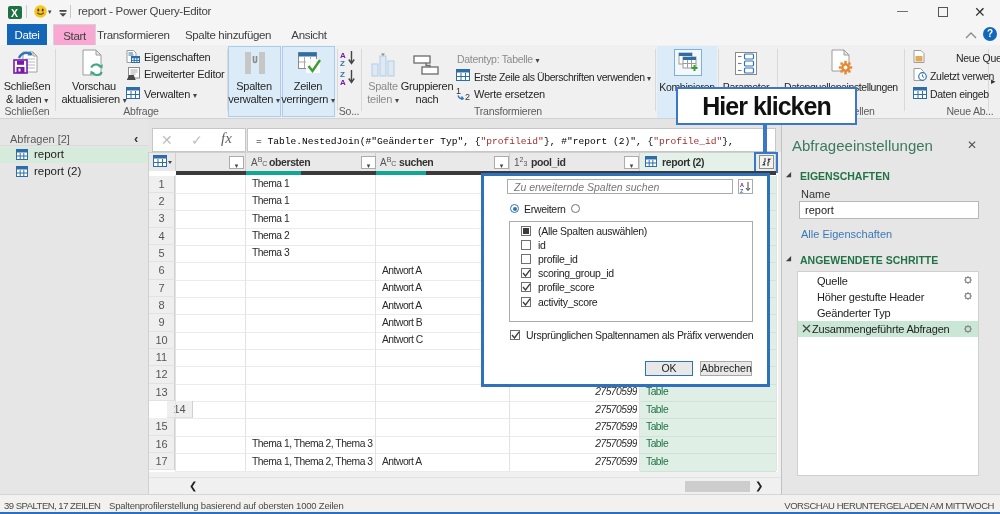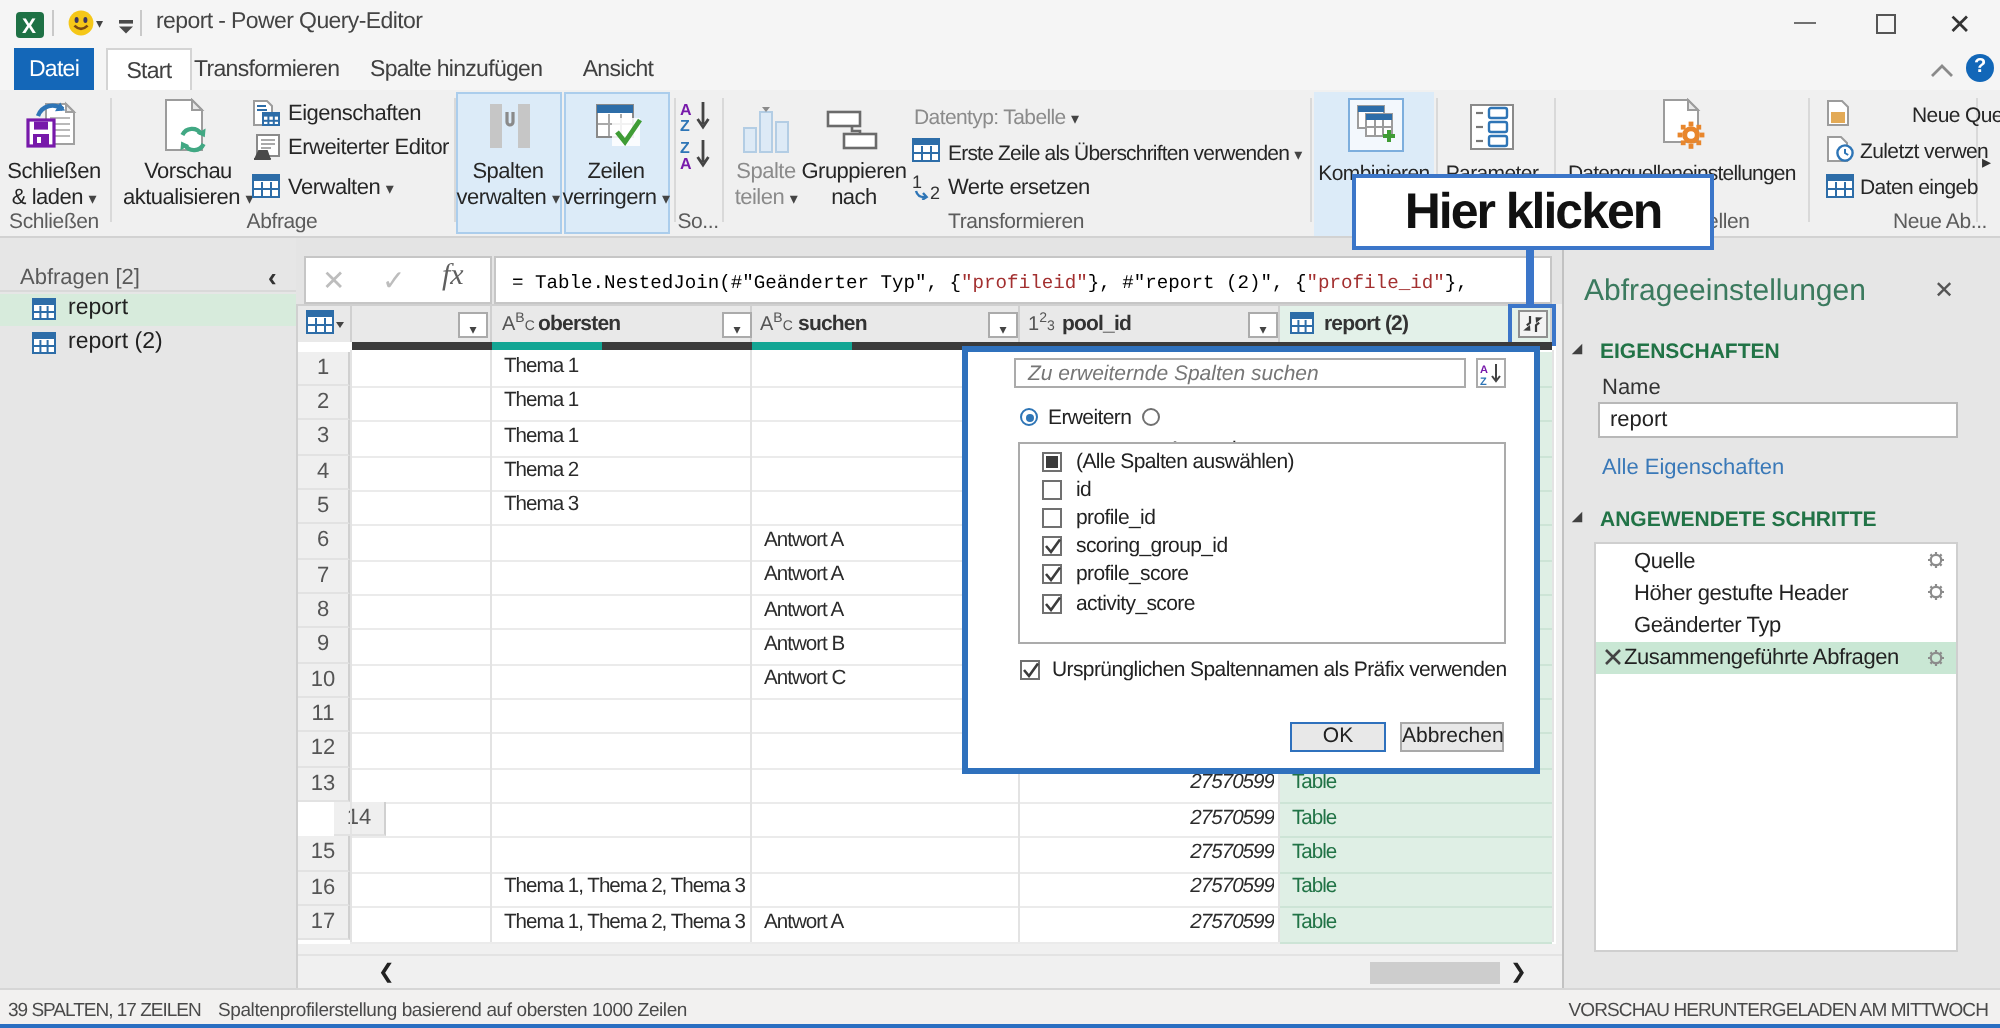--- a/index.html
+++ b/index.html
@@ -13,21 +13,21 @@
 #title-text { left:78px; top:5px; font-size:11.5px; letter-spacing:-0.3px; color:#444; }
 .tsep { top:5px; width:1px; height:13px; background:#c9c9c9; }
 #win-min { left:897px; top:11px; width:11px; height:1px; background:#707070; }
 #win-max { left:938px; top:7px; width:10px; height:10px; border:1px solid #555; }
 #win-close { left:974px; top:4px; font-size:14px; color:#333; }
 
 
 #tabs { left:0; top:24px; width:1000px; height:21px; background:#f5f5f5; }
 .tab { position:absolute; top:24px; height:21px; font-size:11.5px; color:#404040; padding-top:4.5px; text-align:center; letter-spacing:-0.35px; white-space:nowrap; }
 #tab-datei { left:7px; width:40px; background:#1467b8; color:#fff; }
-#tab-start { left:53px; width:43px; background:#ffffff; border:1px solid #d4d4d4; border-bottom:none; }
+#tab-start { left:53px; width:43px; background:#f9a8d4; border:1px solid #d4d4d4; border-bottom:none; }
 #helpq { left:983px; top:27px; width:14px; height:14px; border-radius:50%; background:#1267b8; color:#fff; font-size:10px; font-weight:bold; text-align:center; line-height:14px; }
 
 
 #ribbon { left:0; top:45px; width:1000px; height:74px; background:#f0f0f0; border-bottom:1px solid #d2d2d2; }
 .rsep { position:absolute; top:49px; width:1px; height:62px; background:#d9d9d9; }
 .glabel { position:absolute; top:105px; width:100px; text-align:center; font-size:10.5px; letter-spacing:-0.2px; color:#5c5c5c; }
 .btext { position:absolute; width:120px; text-align:center; font-size:11px; letter-spacing:-0.25px; color:#262626; line-height:12.5px; white-space:nowrap; }
 .sbtext { position:absolute; font-size:11px; letter-spacing:-0.25px; color:#262626; white-space:nowrap; }
 .gray { color:#8b8b8b; }
 .bigsel { position:absolute; top:46px; height:71px; background:#dcebf8; border:1px solid #abcdec; }

